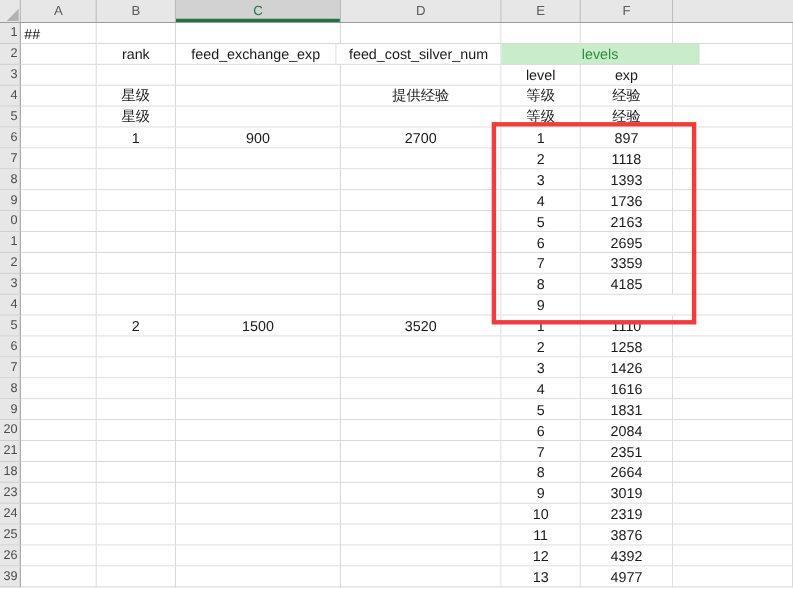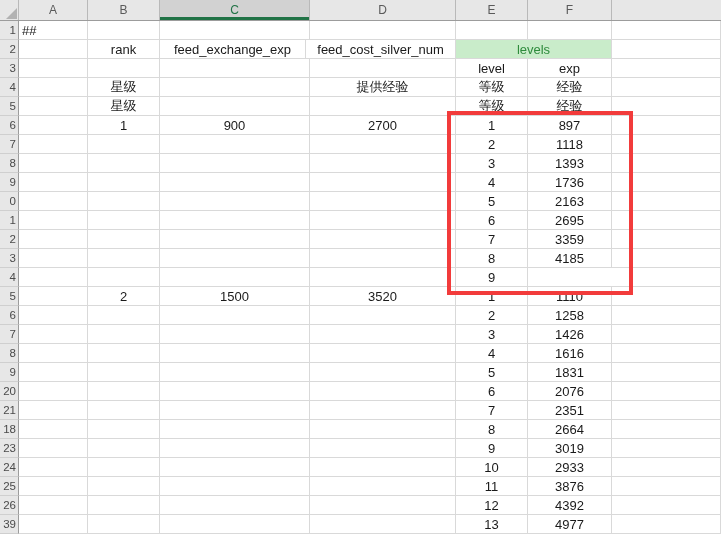--- a/index.html
+++ b/index.html
@@ -11,21 +11,21 @@
   .hrow{display:flex;height:21px;background:#e7e7e7;border-bottom:1px solid #9c9c9c;box-sizing:border-box;}
   .hcell{
     box-sizing:border-box;height:100%;display:flex;align-items:center;justify-content:center;
     color:#5a5a5a;font-size:12px;border-right:1px solid #b9b9b9;background:#e7e7e7;
   }
   .hcell.sel{background:#d2d2d2;color:#217346;box-shadow:inset 0 -3px 0 0 #217346;}
   .corner{width:19px;position:relative;}
   .tri{position:absolute;right:1px;bottom:1px;width:0;height:0;
        border-left:11px solid transparent;border-bottom:11px solid #b2b2b2;}
   .col-A{width:69px}.col-B{width:72px}.col-C{width:150px}.col-D{width:146px}
-  .col-E{width:72px}.col-F{width:84px}.col-EF{width:156px}
+  .col-E{width:72px}.col-F{width:84px}.col-EF{width:180px}
   .col-G{flex:1 1 auto;border-right:none}
   
   .grow{display:flex;height:19px;}
   .rh{
     box-sizing:border-box;width:19px;height:19px;background:#e7e7e7;color:#4a4a4a;
     border-right:1px solid #9c9c9c;border-bottom:1px solid #cfcfcf;font-size:11.5px;
     display:flex;align-items:center;justify-content:flex-end;padding-right:2px;overflow:hidden;
   }
   .cell{
     box-sizing:border-box;height:19px;border-right:1px solid #d9d9d9;border-bottom:1px solid #d9d9d9;
@@ -246,21 +246,21 @@
         <div class="cell col-F">1831</div>
         <div class="cell col-G"></div>
       </div>
       <div class="grow">
         <div class="rh">20</div>
         <div class="cell col-A"></div>
         <div class="cell col-B"></div>
         <div class="cell col-C"></div>
         <div class="cell col-D"></div>
         <div class="cell col-E">6</div>
-        <div class="cell col-F">2076</div>
+        <div class="cell col-F">2084</div>
         <div class="cell col-G"></div>
       </div>
       <div class="grow">
         <div class="rh">21</div>
         <div class="cell col-A"></div>
         <div class="cell col-B"></div>
         <div class="cell col-C"></div>
         <div class="cell col-D"></div>
         <div class="cell col-E">7</div>
         <div class="cell col-F">2351</div>
@@ -286,21 +286,21 @@
         <div class="cell col-F">3019</div>
         <div class="cell col-G"></div>
       </div>
       <div class="grow">
         <div class="rh">24</div>
         <div class="cell col-A"></div>
         <div class="cell col-B"></div>
         <div class="cell col-C"></div>
         <div class="cell col-D"></div>
         <div class="cell col-E">10</div>
-        <div class="cell col-F">2933</div>
+        <div class="cell col-F">2319</div>
         <div class="cell col-G"></div>
       </div>
       <div class="grow">
         <div class="rh">25</div>
         <div class="cell col-A"></div>
         <div class="cell col-B"></div>
         <div class="cell col-C"></div>
         <div class="cell col-D"></div>
         <div class="cell col-E">11</div>
         <div class="cell col-F">3876</div>

